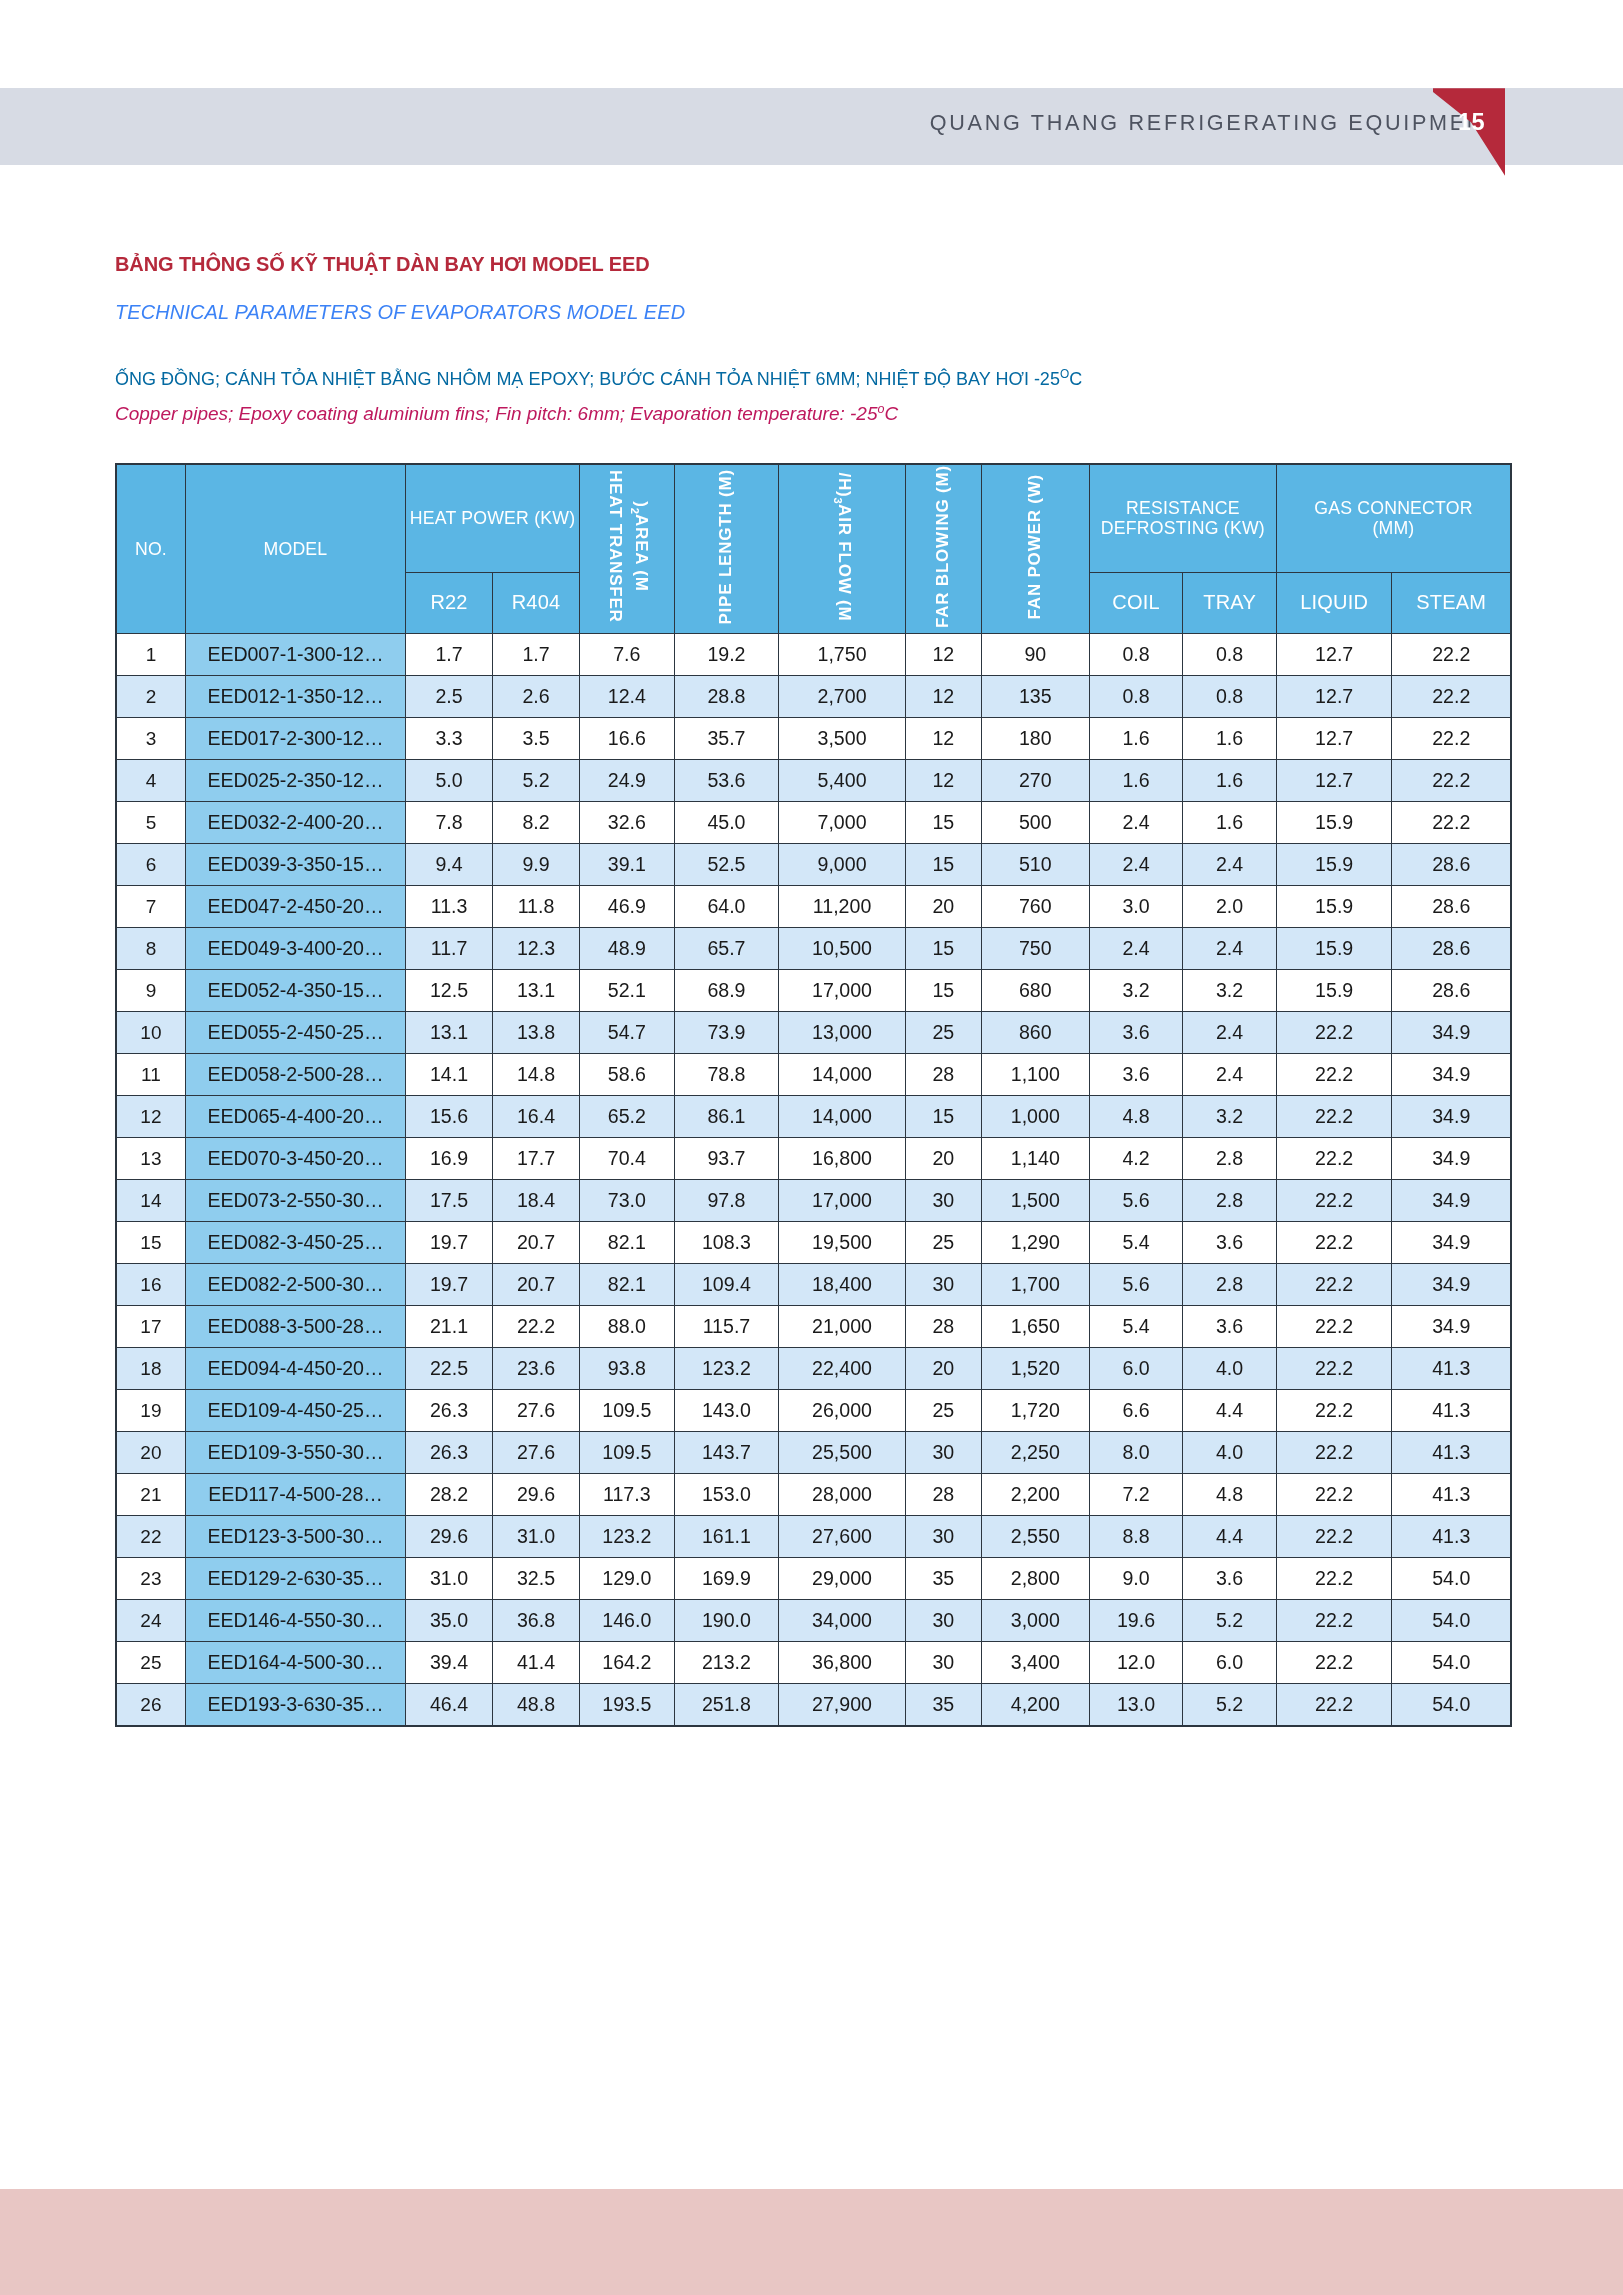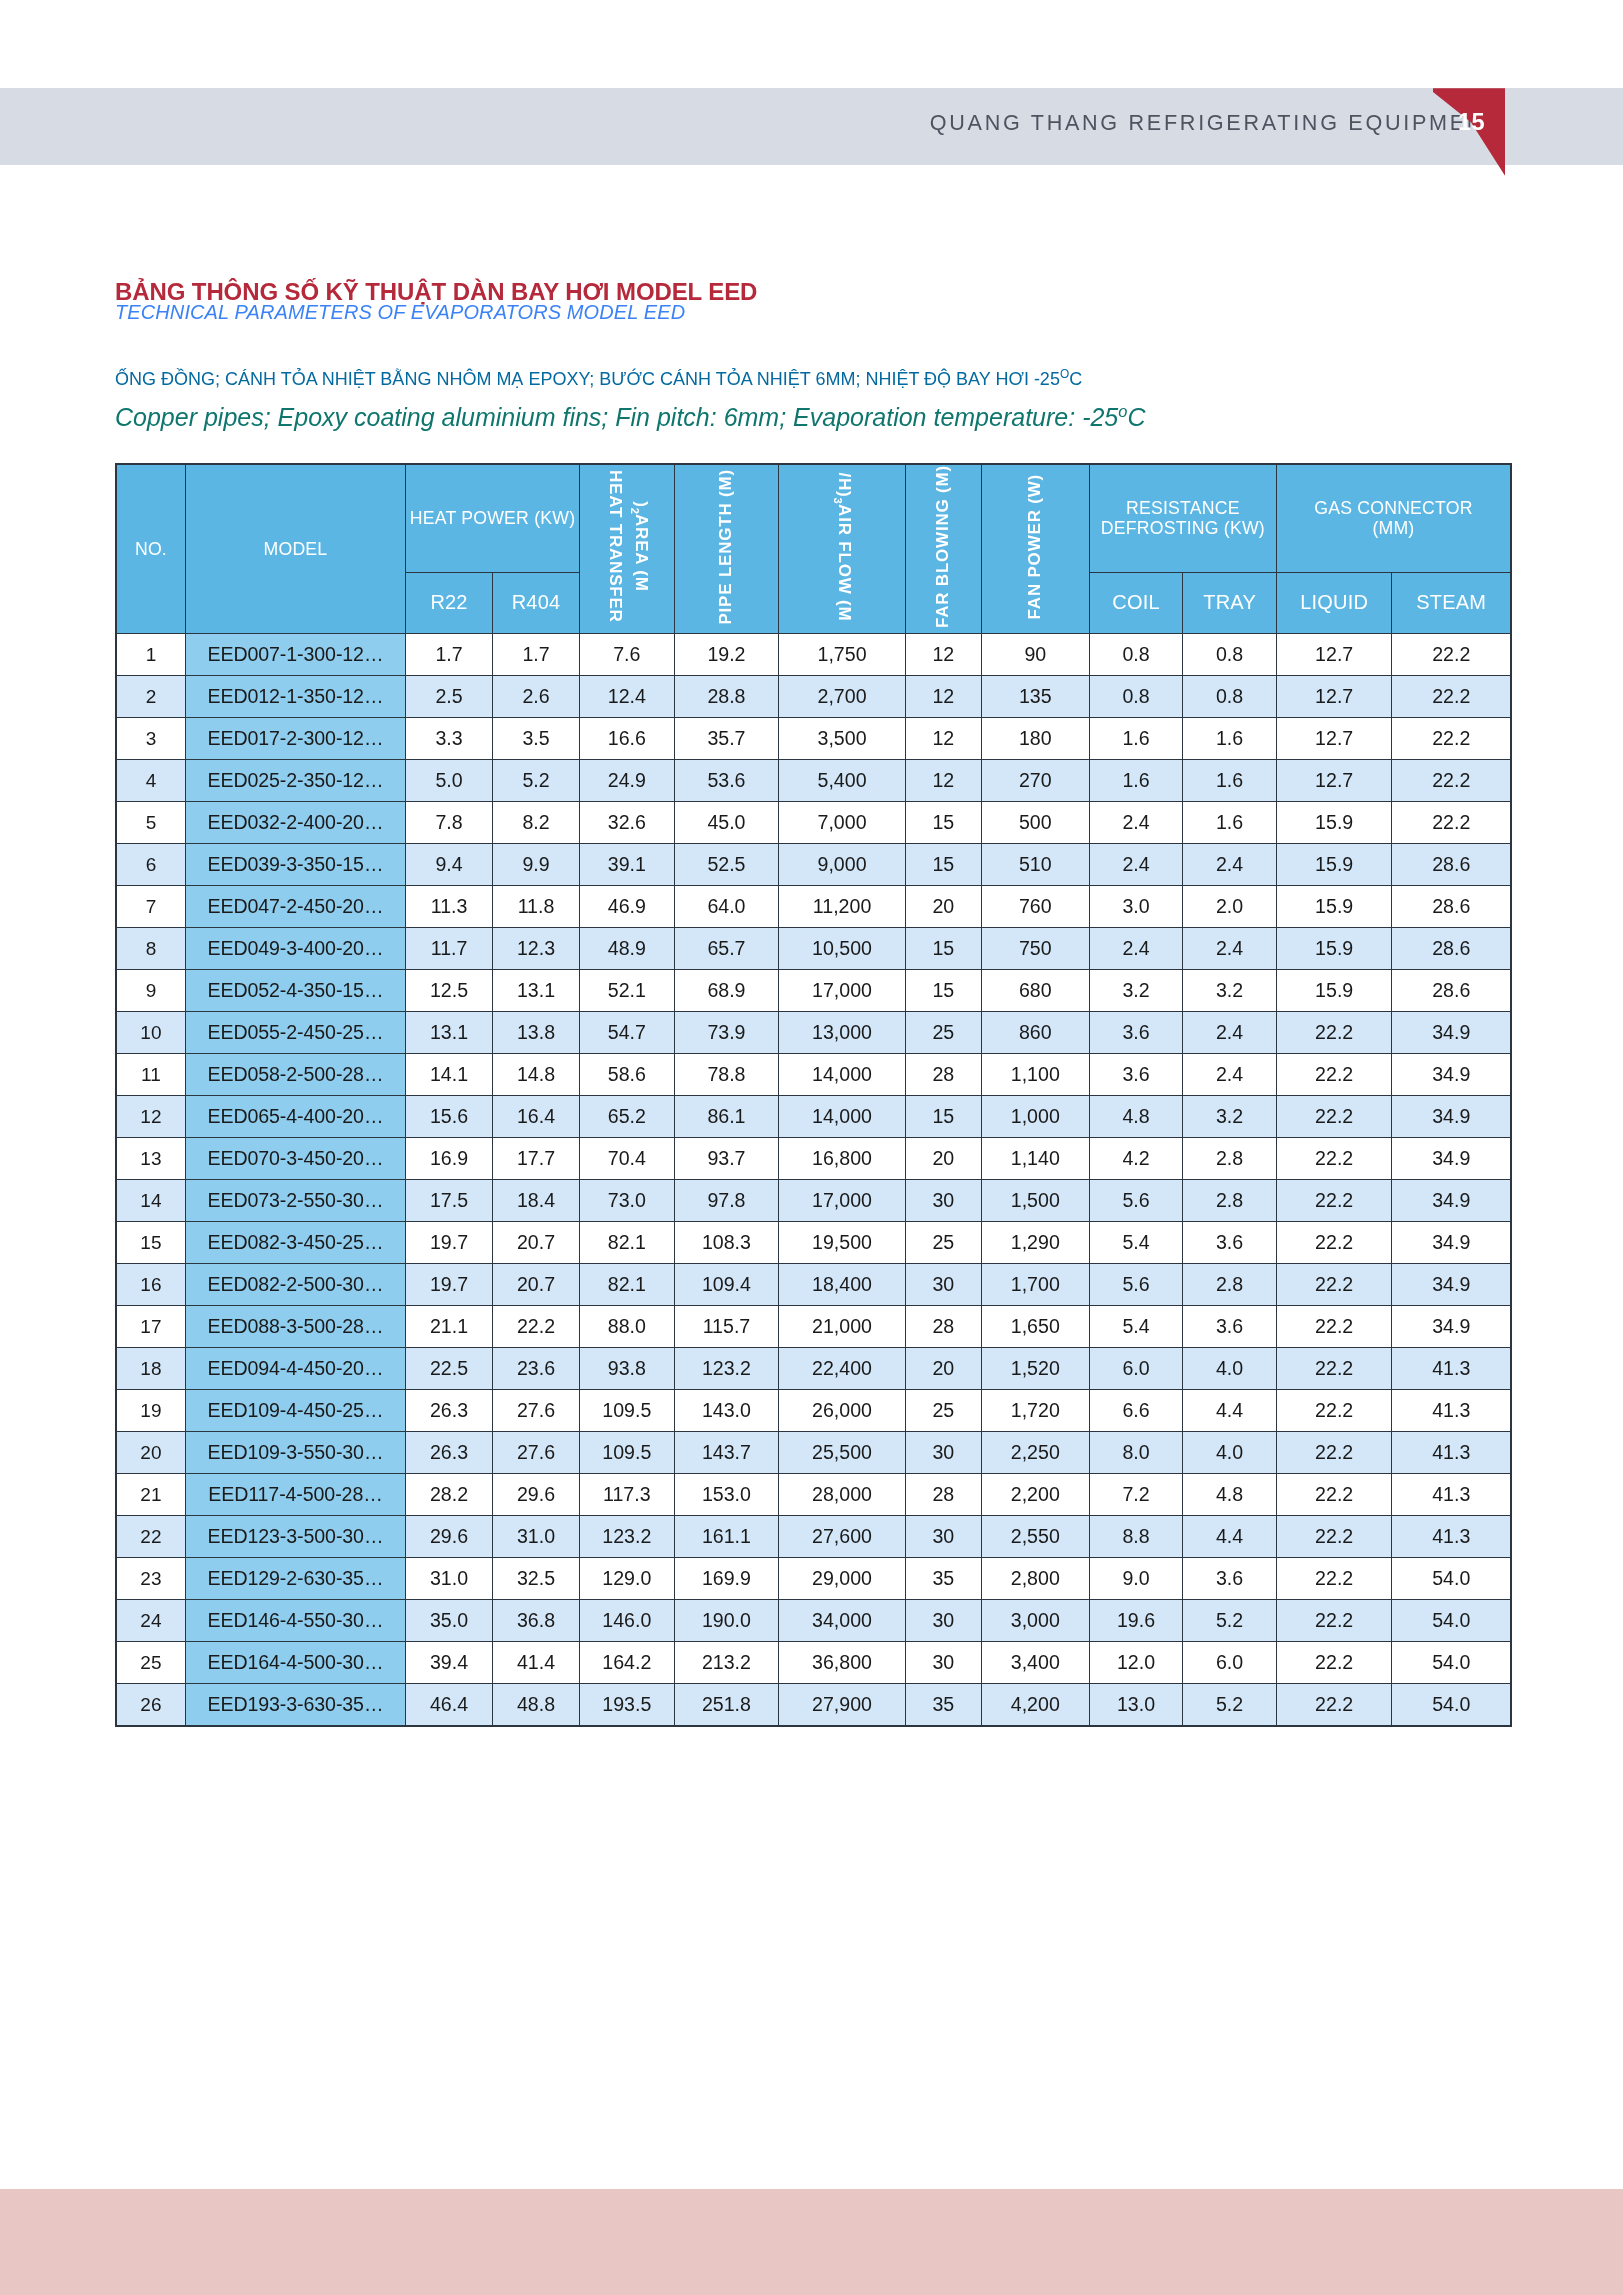--- a/index.html
+++ b/index.html
@@ -28,35 +28,35 @@
   .pagetab svg{ display:block; }
   .pagenum{
     position:absolute; left:1458px; top:109px;
     font-size:23.6px; font-weight:bold; color:#ffffff;
     letter-spacing:0.3px;
   }
 
   
   .title-vn{
     position:absolute; left:115px; top:253px;
-    font-size:24px; font-weight:bold; color:#b5293b;
-    letter-spacing:-0.1px; white-space:nowrap;margin-top:25px;
+    font-size:20px; font-weight:bold; color:#b5293b;
+    letter-spacing:-0.1px; white-space:nowrap;
   }
   .title-en{
     position:absolute; left:115px; top:301px;
     font-size:20px; font-style:italic; color:#3b82f6;
     letter-spacing:0.1px; white-space:nowrap;
   }
   .sub-vn{
     position:absolute; left:115px; top:367px;
     font-size:18px; color:#0369a1; white-space:nowrap;
   }
   .sub-en{
     position:absolute; left:115px; top:402px;
-    font-size:25px; font-style:italic; color:#0f766e; white-space:nowrap;
+    font-size:19px; font-style:italic; color:#be185d; white-space:nowrap;
   }
   .sup{ font-size:0.66em; vertical-align:super; }
 
   
   .tbl-wrap{
     position:absolute; left:115px; top:463px;
     width:1397px;
   }
   table.spec{
     border-collapse:collapse;

